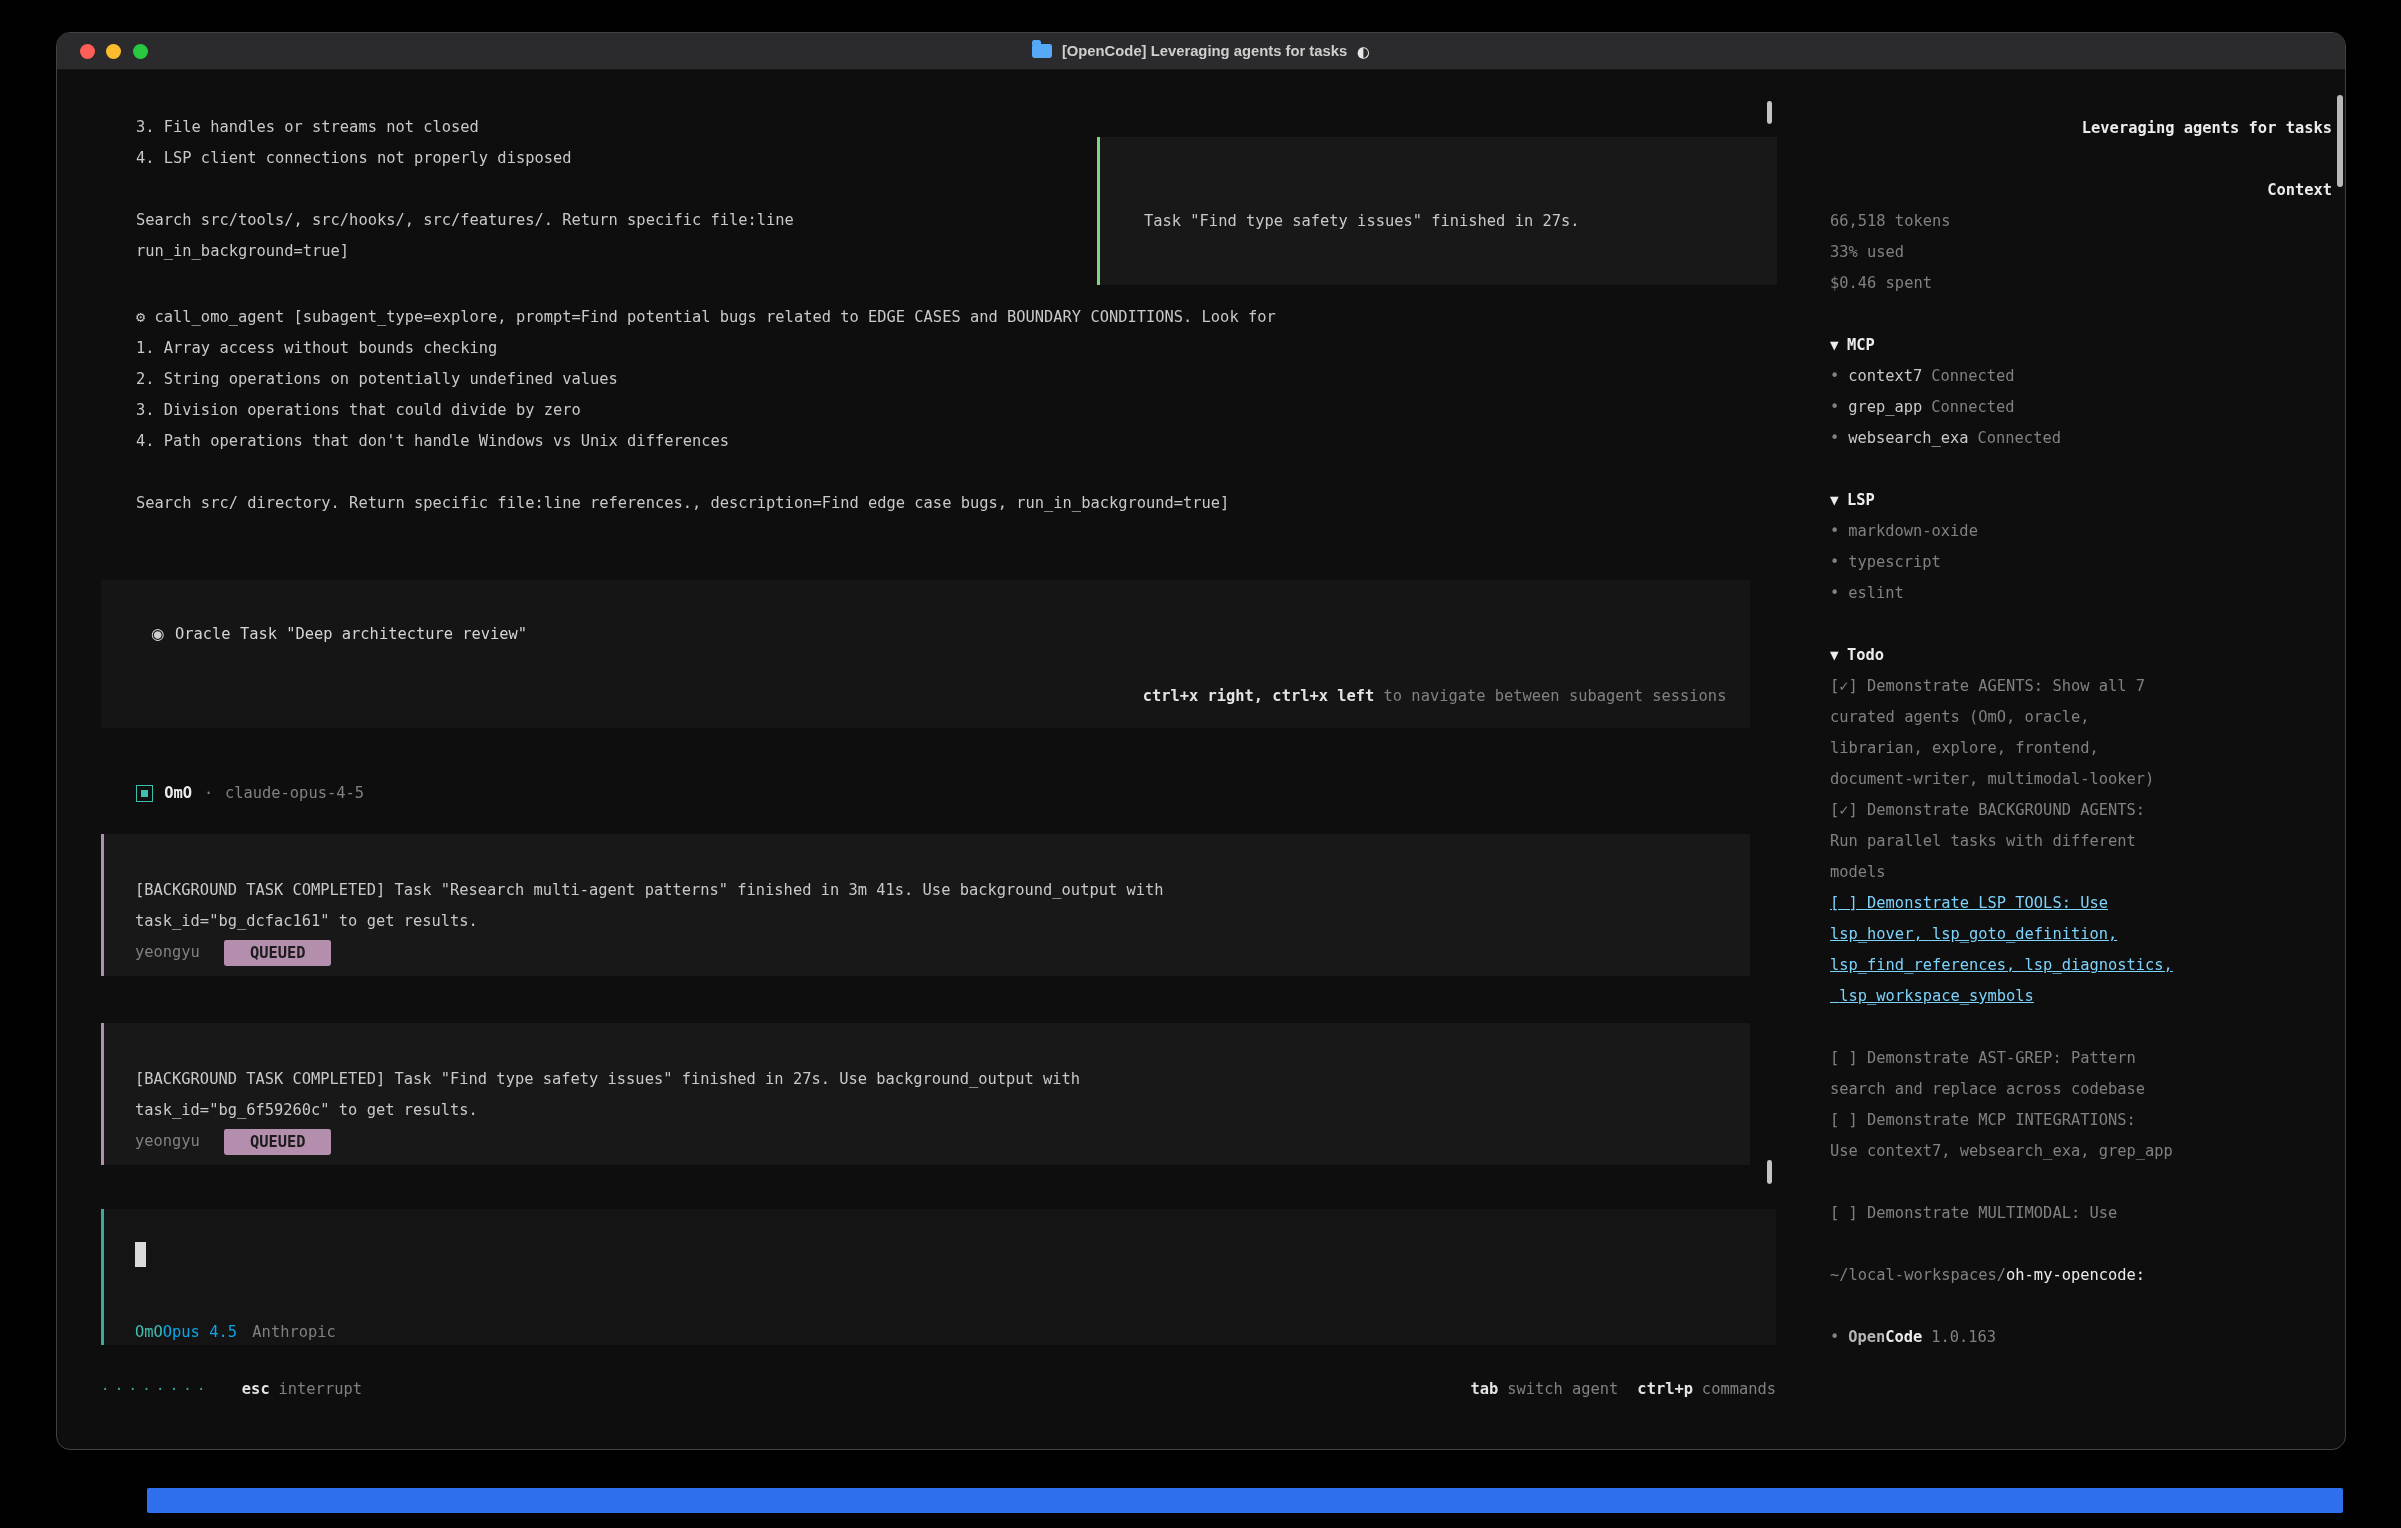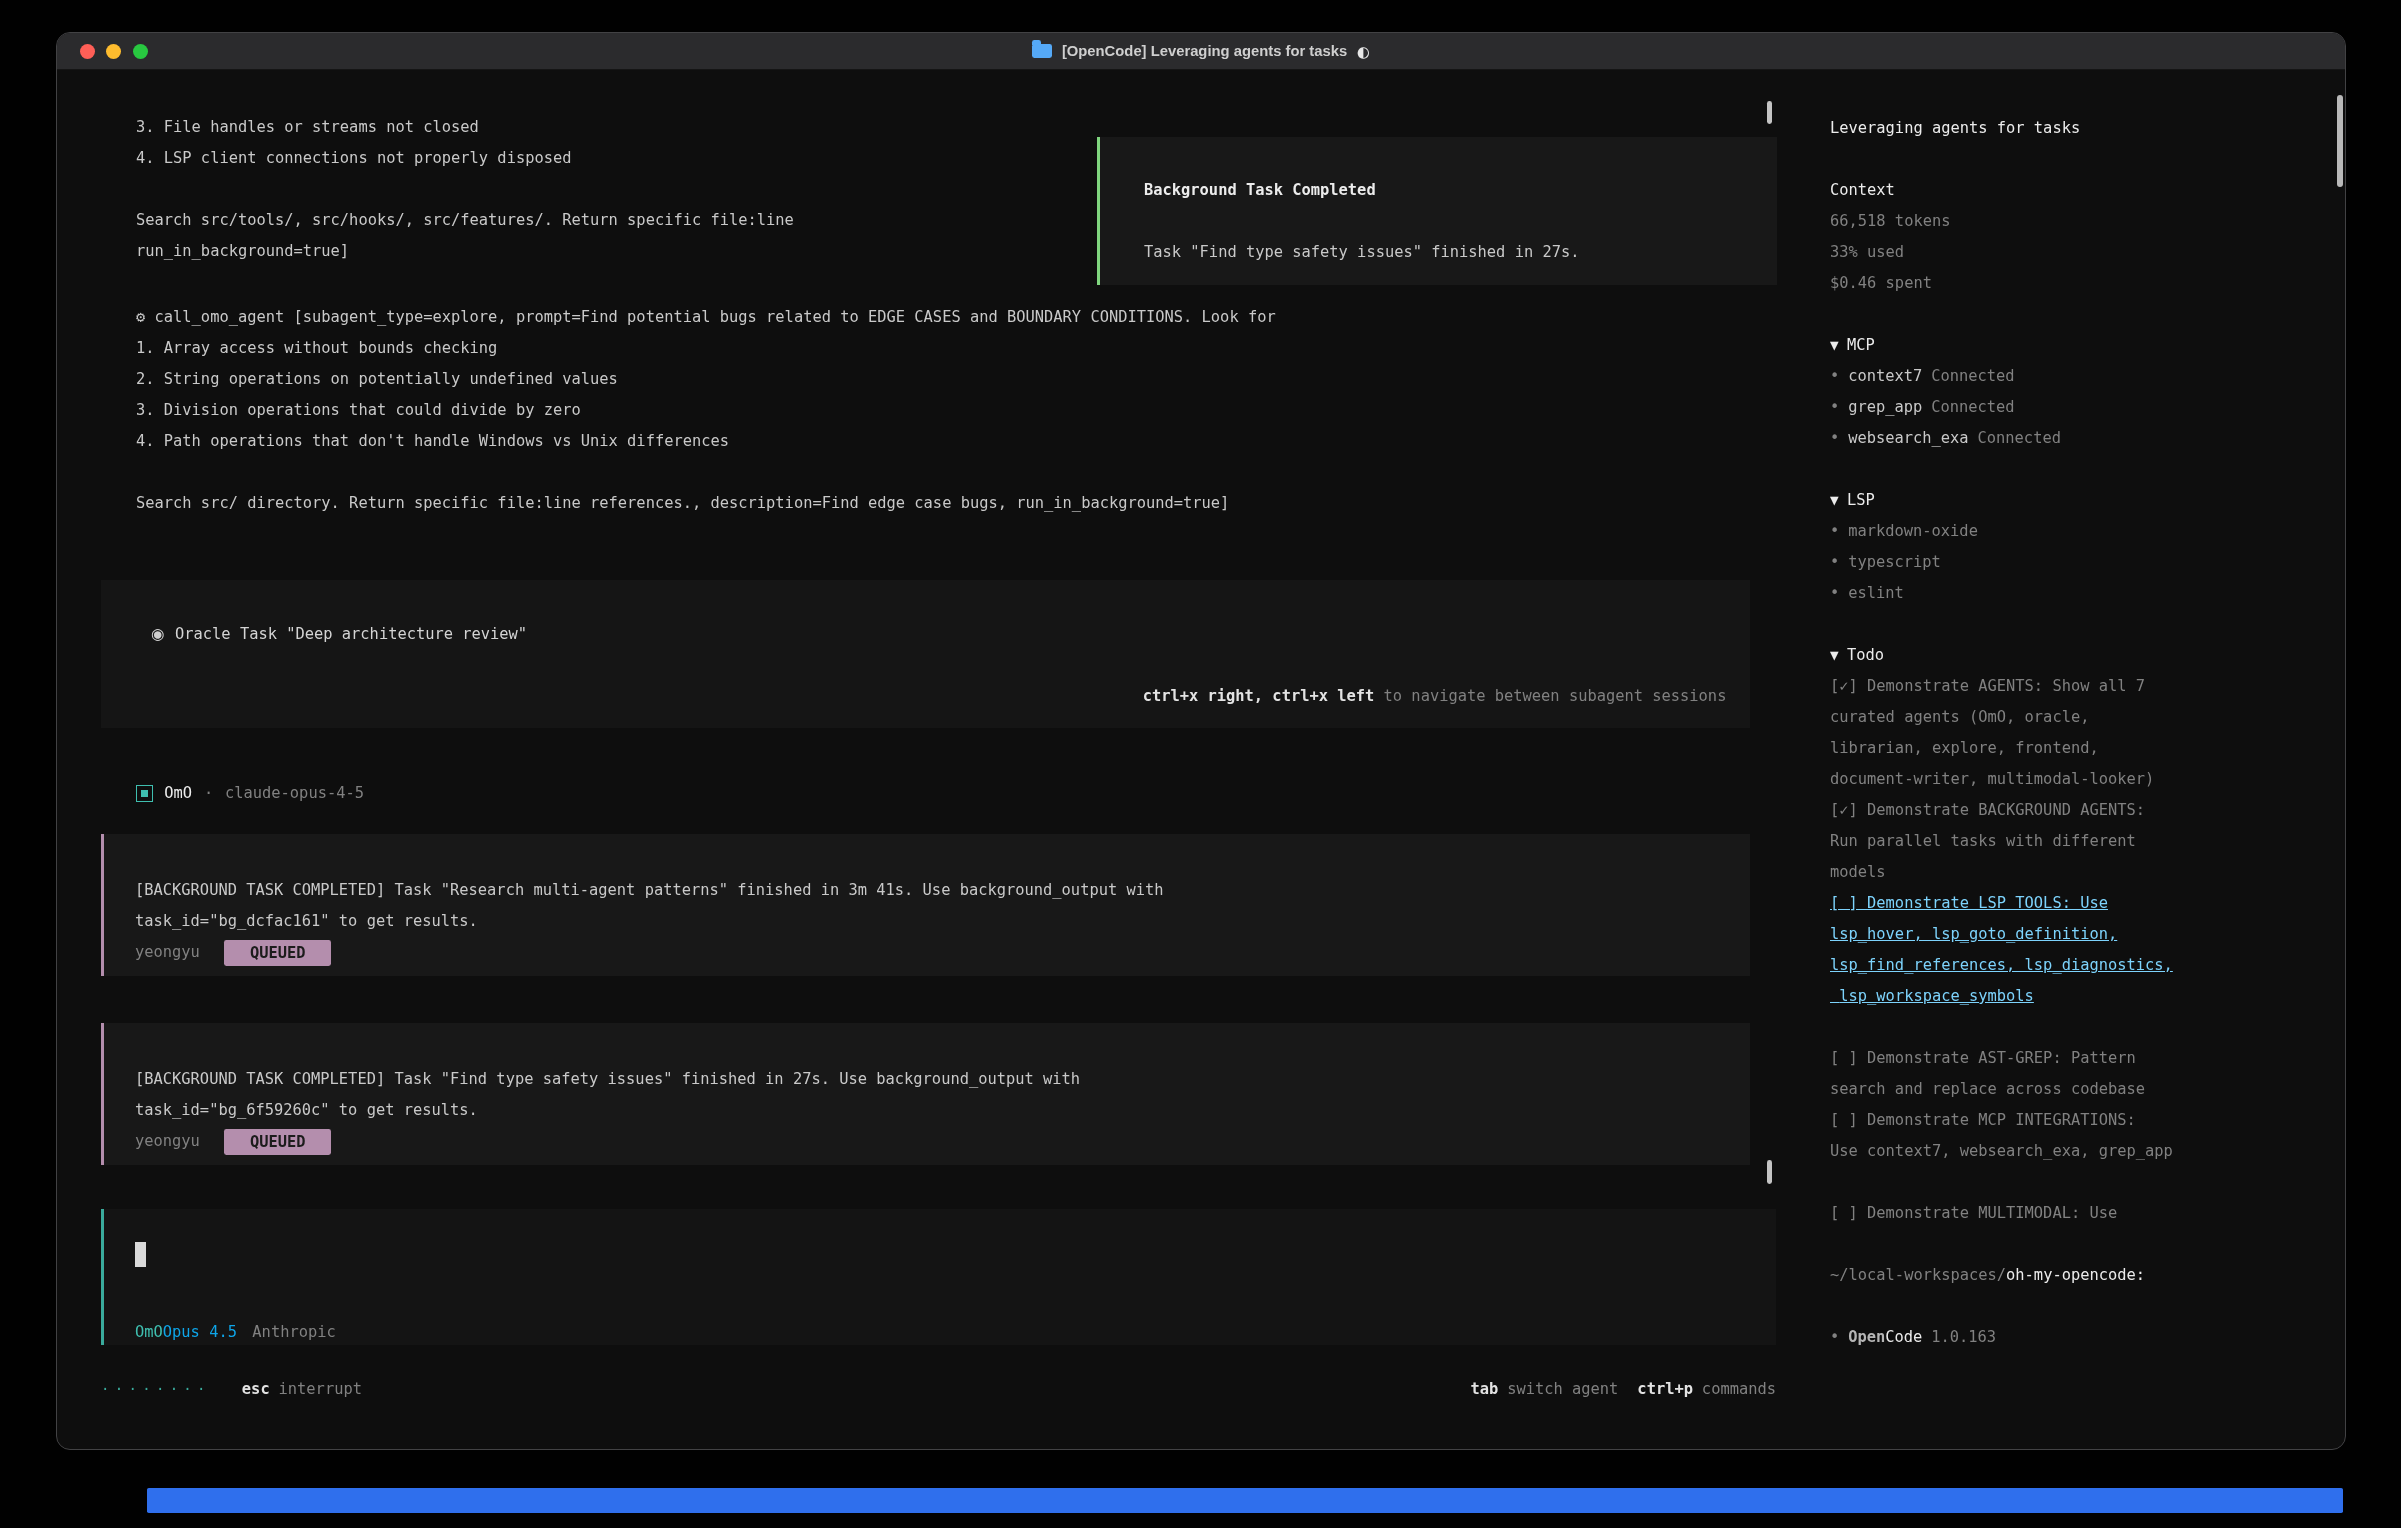--- a/index.html
+++ b/index.html
@@ -28,21 +28,21 @@
   .light.green { background:#28c840; }
   .folder-icon { position:relative; width:20px; height:14px; background:#55a9f7; border-radius:2.4px; display:inline-block; }
   .folder-icon::before { content:""; position:absolute; left:0; top:-4.1px; width:8.9px; height:5.3px; background:#55a9f7; border-radius:2.4px 2.4px 0 0; }
   .title-state { font-family:"DejaVu Sans",sans-serif; font-weight:400; color:#e8e8e8; }
 
   
   .pre { white-space:pre-wrap; }
   .fg { color:#c9c9c9; }
   .dim { color:#818181; }
   .bright { color:#ececec; }
-  .bold { font-weight:400; }
+  .bold { font-weight:700;text-align:right; }
   .green { color:#7dd3fc;text-decoration:underline; }
   .abs { position:absolute; }
 
   
   .log-top { left:79px; top:79px; width:1005px; }
   .toast {
     left:1040px; top:104px; width:680px; height:148px;
     background:#181818; border-left:3.5px solid #80d67f;
     padding:38px 23.6px 0 44px; z-index:5;
   }
@@ -122,21 +122,20 @@
     <span class="title-state">◐</span>
   </div>
 
   <div class="abs pre log-top">3. File handles or streams not closed
 4. LSP client connections not properly disposed
 
 Search src/tools/, src/hooks/, src/features/. Return specific file:line
 run_in_background=true]</div>
 
   <div class="abs toast">
-    <div class="toast-title">Background Task Completed</div>
     <div class="toast-body">Task "Find type safety issues" finished in 27s.</div>
   </div>
 
   <div class="abs pre tool-call">⚙ call_omo_agent [subagent_type=explore, prompt=Find potential bugs related to EDGE CASES and BOUNDARY CONDITIONS. Look for
 1. Array access without bounds checking
 2. String operations on potentially undefined values
 3. Division operations that could divide by zero
 4. Path operations that don't handle Windows vs Unix differences
 
 Search src/ directory. Return specific file:line references., description=Find edge case bugs, run_in_background=true]</div>

